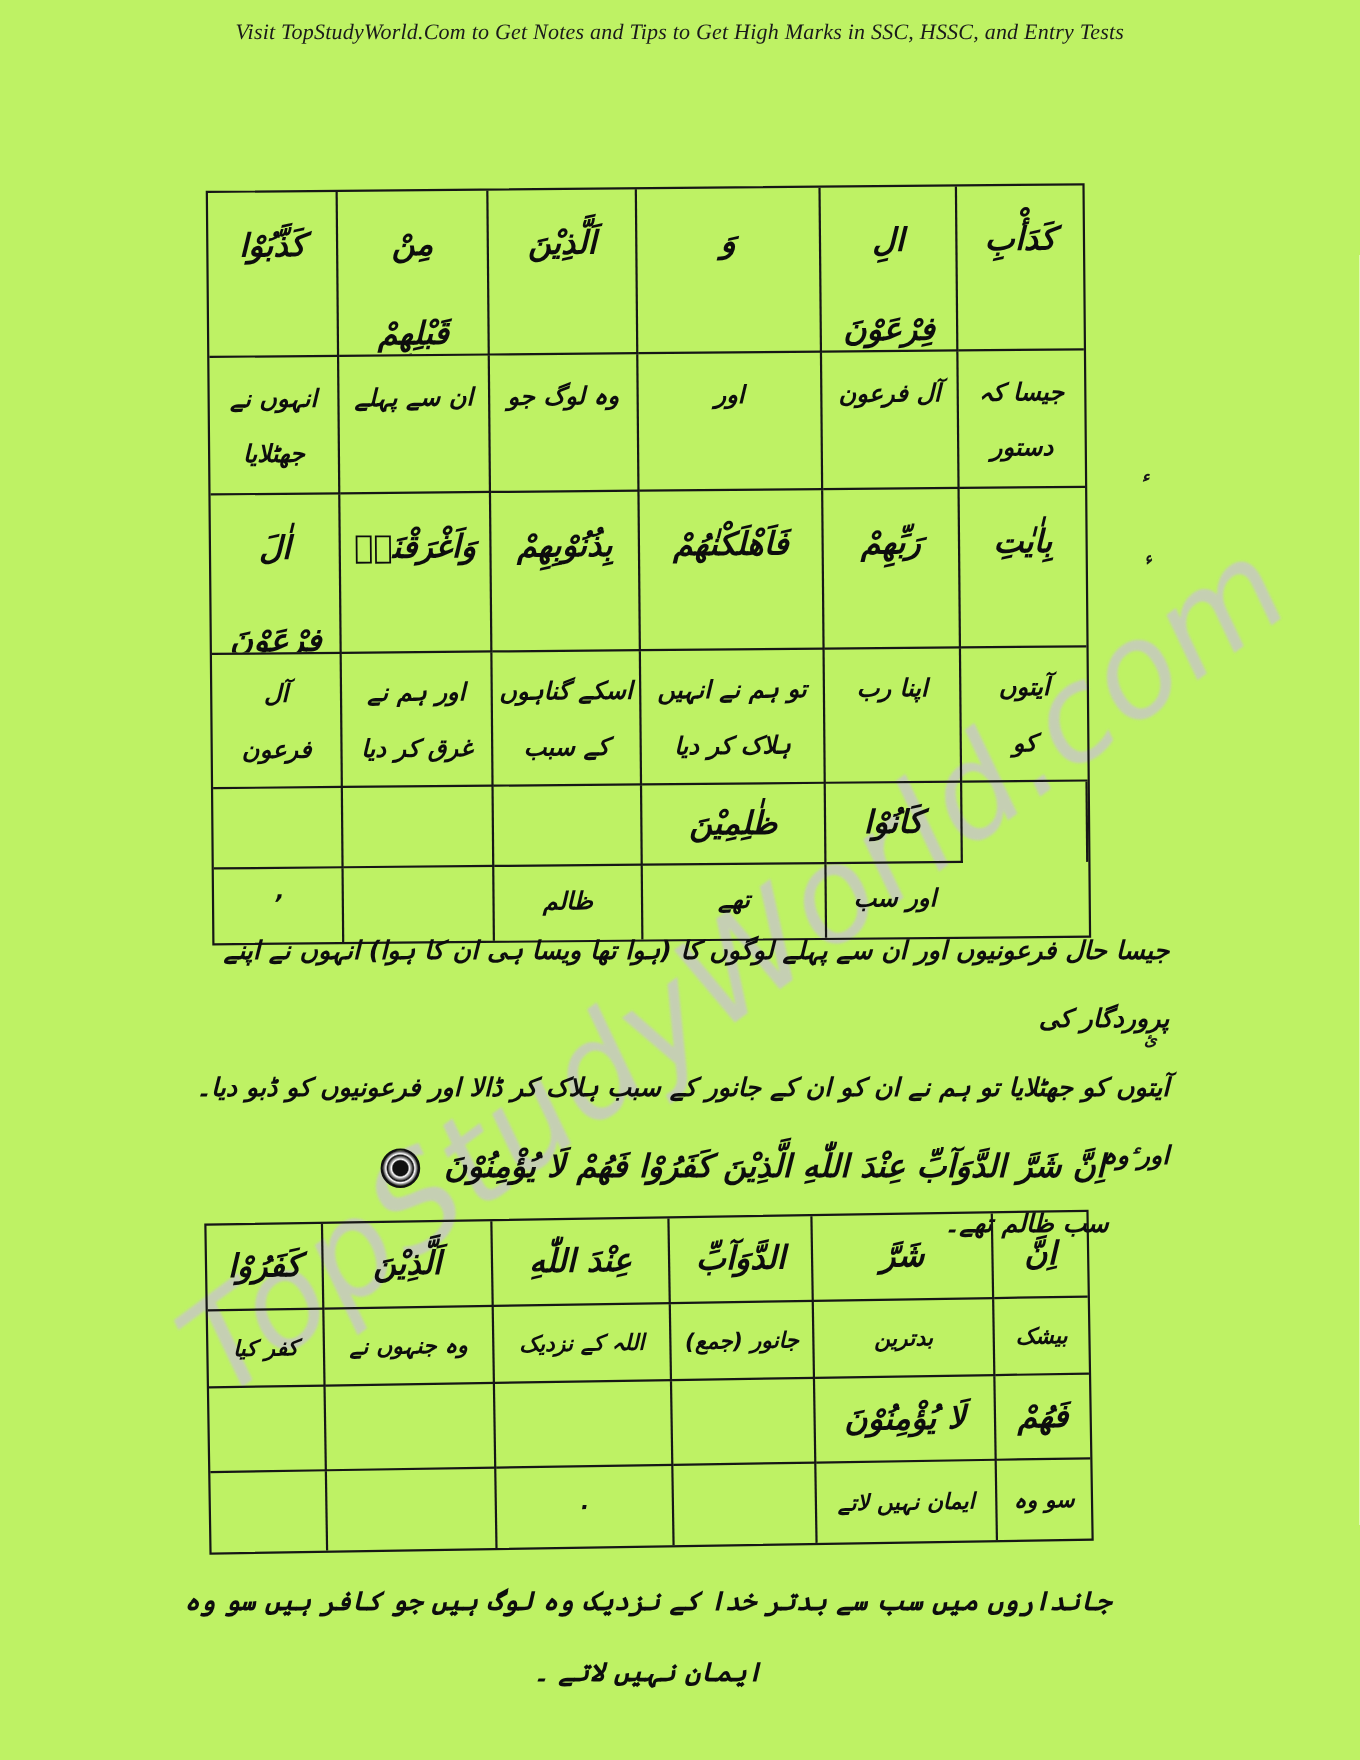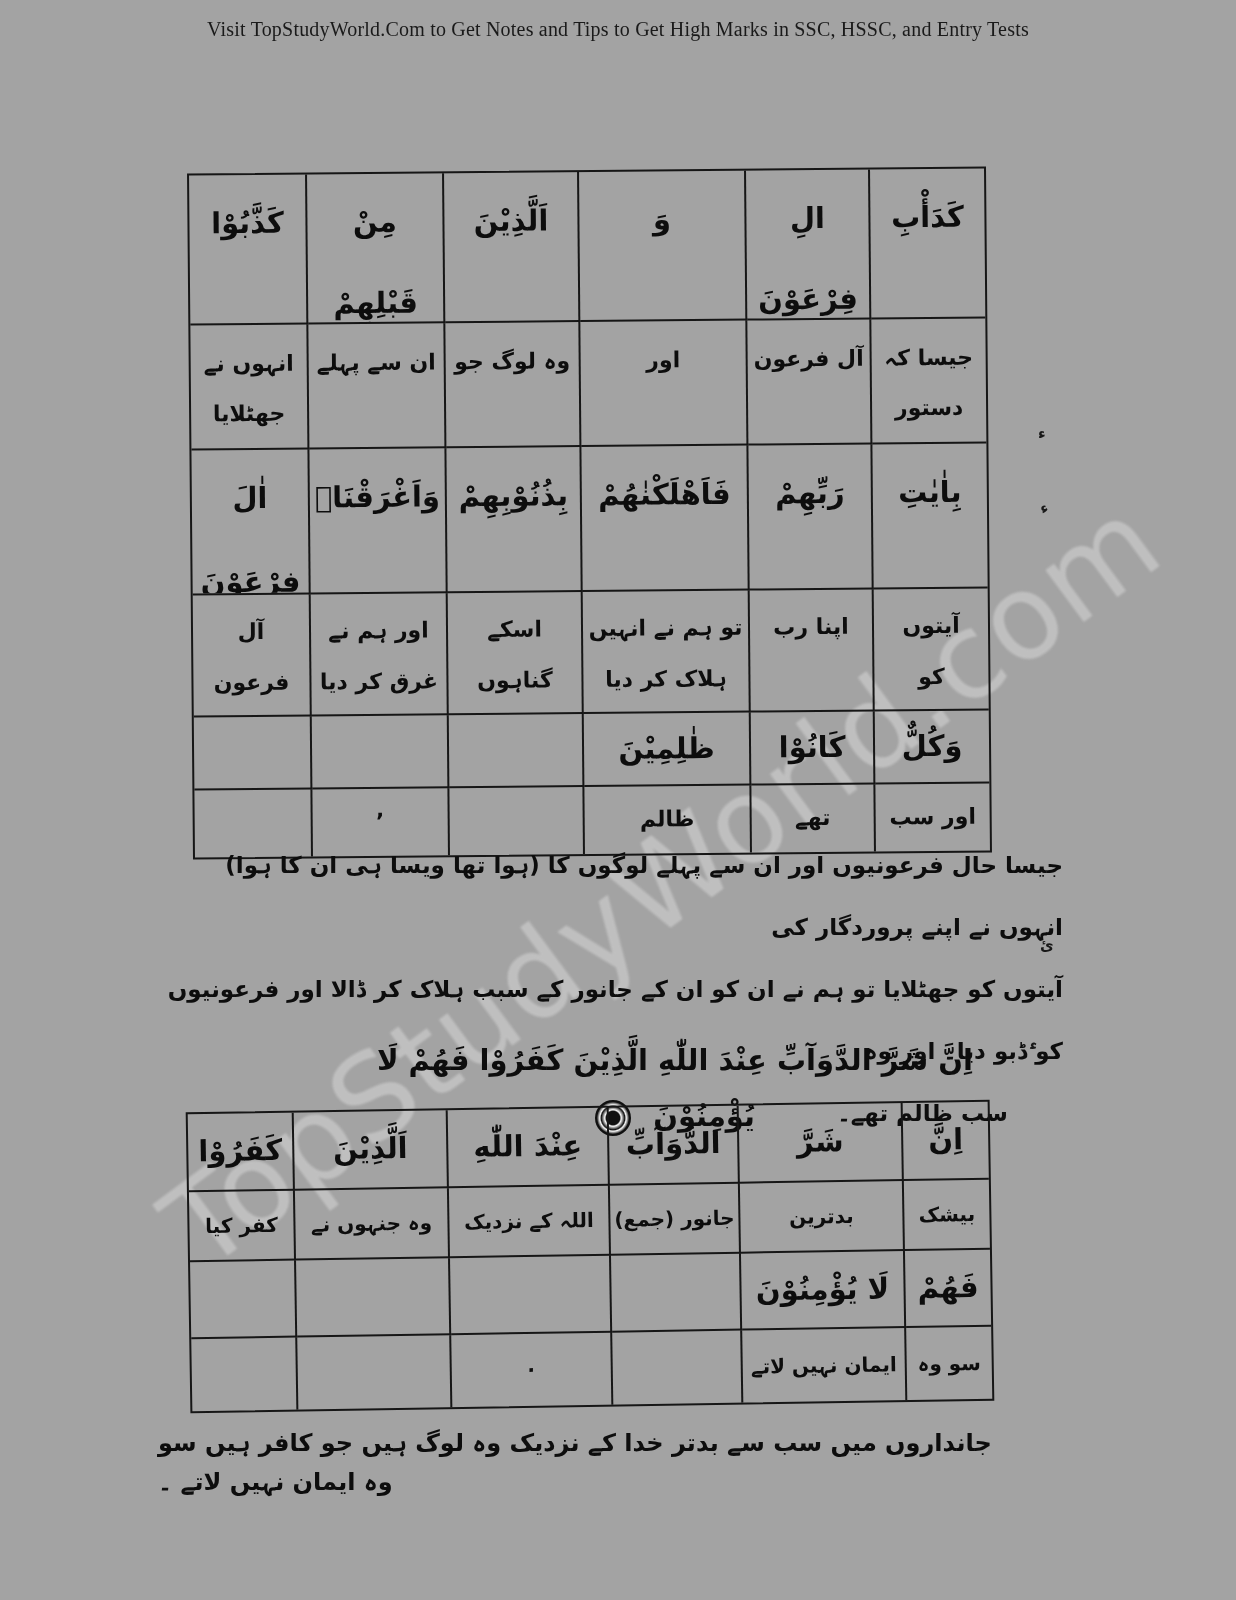--- a/index.html
+++ b/index.html
@@ -1,18 +1,18 @@
 <!DOCTYPE html>
 <html lang="en"><head>
 <meta charset="utf-8">
 <style>
   html,body { margin:0; padding:0; background:#ffffff; }
   .page {
-    position:relative; width:1236px; height:1600px; background:#a3a3a3;
-    overflow:hidden; font-family:"DejaVu Sans", sans-serif; color:#0d0d0d;
+    position:relative; width:1236px; height:1600px; background:#bef264;
+    overflow:hidden; font-family:"DejaVu Sans", sans-serif; color:#0d0d0d;font-style:italic;
   }
   .header {
     position:absolute; top:18px; left:0; width:1236px; text-align:center;
     font-family:"Liberation Serif", serif; font-size:20px; color:#1a1a1a;
     letter-spacing:0.2px;
   }
   .watermark {
     position:absolute; left:138px; top:1185px; white-space:nowrap;
     font-size:118px; font-weight:500; letter-spacing:2px; color:#c7c7c7;
     opacity:0.8; filter:blur(1px);
@@ -60,21 +60,21 @@
     position:absolute; left:340px; top:1032px; width:670px; z-index:1;
     font-size:29px; font-weight:700; text-align:center; line-height:56px;
   }
   .ayah {
     display:inline-block; width:32px; height:32px; border-radius:50%;
     border:2px solid #101010; margin-right:12px; vertical-align:middle;
     background:radial-gradient(circle, #101010 30%, #ffffff 36%, #101010 52%, #ffffff 58%, #101010 72%, #ffffff 78%);
   }
   .footerline {
     position:absolute; left:158px; top:1424px; width:862px; z-index:1;
-    font-size:24px; font-weight:700; text-align:left; line-height:39px;
+    font-size:24px; font-weight:700; text-align:center; line-height:64px;
   }
   .mark { position:absolute; z-index:1; font-size:15px; font-weight:700; color:#181818; }
   .m1 { left:1038px; top:424px; }
   .m2 { left:1040px; top:499px; transform:rotate(-20deg); }
   .m3 { left:1040px; top:936px; }
   .m4 { left:1030px; top:1036px; transform:rotate(15deg); }
 </style>
 </head>
 <body>
 
@@ -117,21 +117,20 @@
       <div class="cell urdu r3 c3" dir="rtl">تو ہم نے انہیں
 ہلاک کر دیا</div>
       <div class="cell urdu r3 c4" dir="rtl">اپنا رب</div>
       <div class="cell urdu r3 c5 clast" dir="rtl">آیتوں
 کو</div>
       <div class="cell arabic r4 c0" dir="rtl"></div>
       <div class="cell arabic r4 c1" dir="rtl"></div>
       <div class="cell arabic r4 c2" dir="rtl"></div>
       <div class="cell arabic r4 c3" dir="rtl">ظٰلِمِيْنَ</div>
       <div class="cell arabic r4 c4" dir="rtl">كَانُوْا</div>
-      <div class="cell arabic r4 c5 clast" dir="rtl">وَكُلٌّ</div>
       <div class="cell urdu r5 c0 rlast" dir="rtl"></div>
       <div class="cell urdu r5 c1 rlast" dir="rtl">’</div>
       <div class="cell urdu r5 c2 rlast" dir="rtl"></div>
       <div class="cell urdu r5 c3 rlast" dir="rtl">ظالم</div>
       <div class="cell urdu r5 c4 rlast" dir="rtl">تھے</div>
       <div class="cell urdu r5 c5 clast rlast" dir="rtl">اور سب</div>
     </div>
 
   <div class="para" dir="rtl">
     <div class="pline">جیسا حال فرعونیوں اور ان سے پہلے لوگوں کا (ہوا تھا ویسا ہی ان کا ہوا) انہوں نے اپنے پروردگار کی</div>

